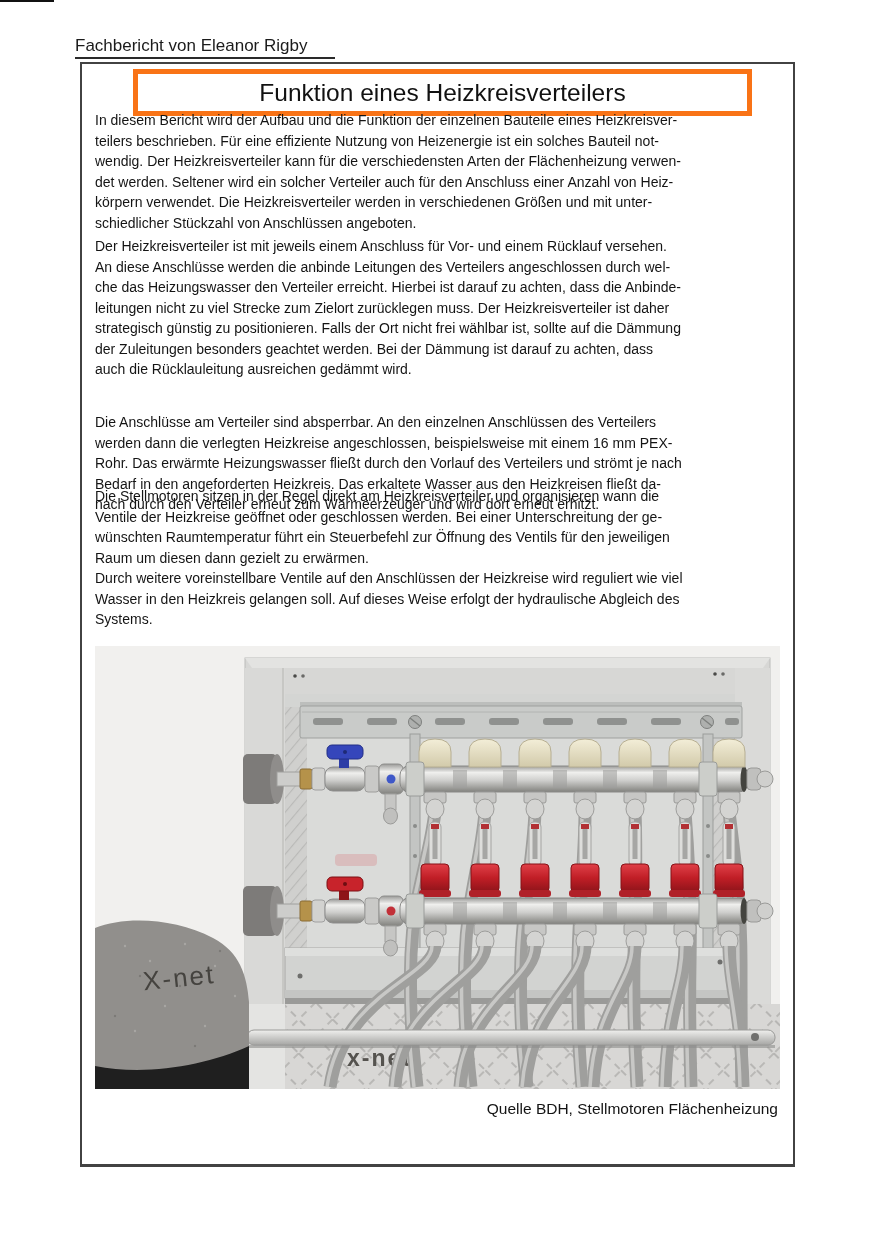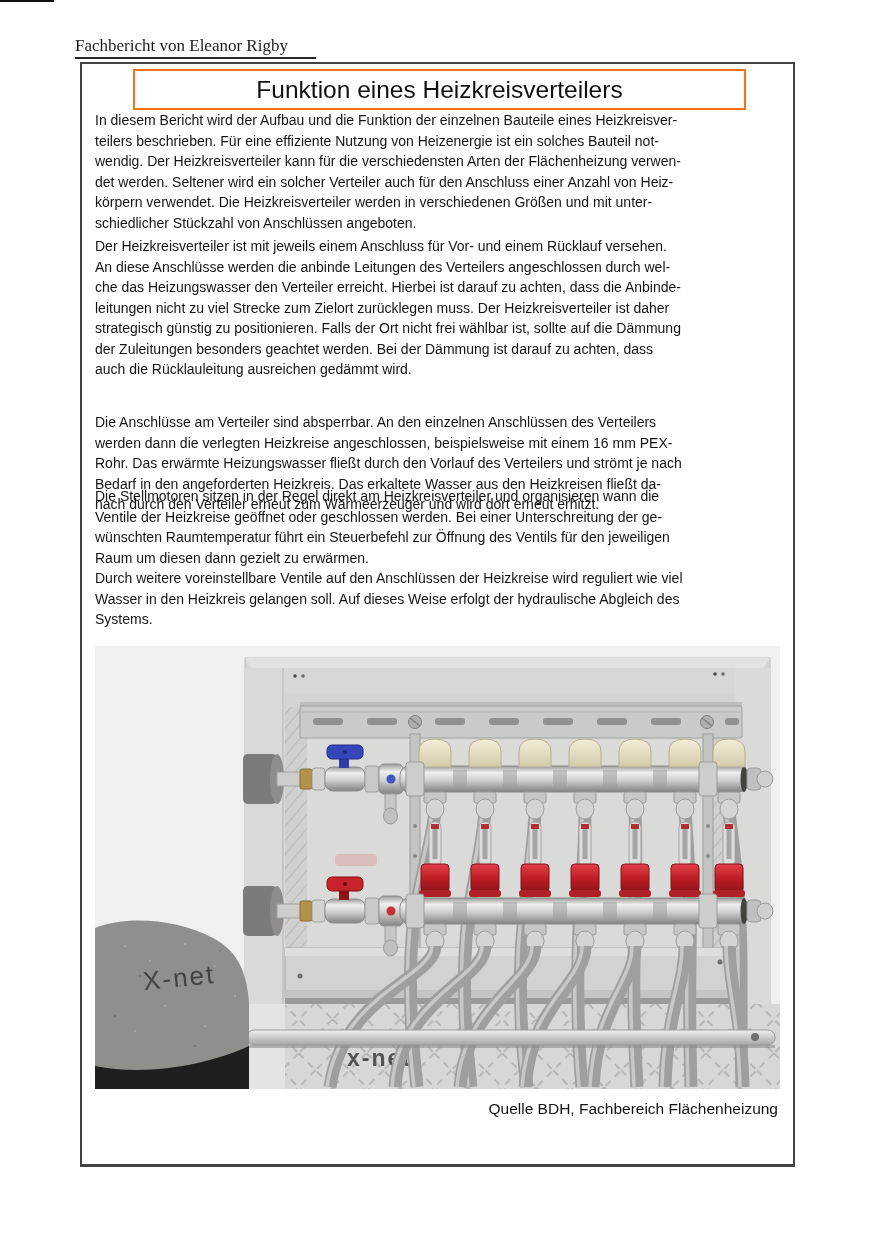--- a/index.html
+++ b/index.html
@@ -1,20 +1,20 @@
 <!DOCTYPE html>
 <html><head>
 <meta charset="utf-8">
 <style>
   html,body{margin:0;padding:0;background:#ffffff;}
   body{width:872px;height:1233px;position:relative;font-family:"Liberation Sans", sans-serif;color:#1b1b1b;overflow:hidden;}
   .scan-artifact{position:absolute;left:0;top:0;width:54px;height:2px;background:#111;}
-  .doc-header{position:absolute;left:75px;top:36px;font-size:17px;border-bottom:2px solid #2a2a2a;padding:0 28px 1px 0;font-family:Liberation Serif, serif;}
+  .doc-header{position:absolute;left:75px;top:36px;font-size:17px;border-bottom:2px solid #2a2a2a;padding:0 28px 1px 0;}
   .outer-box{position:absolute;left:80px;top:62px;width:711px;height:1100px;border:2px solid #424242;border-bottom-width:3px;background:#fff;}
-  .title-box{position:absolute;left:133px;top:69px;width:609px;height:37px;border:2px solid #f97316;display:flex;align-items:center;justify-content:center;font-size:24.5px;color:#111;background:#fff;}
+  .title-box{position:absolute;left:133px;top:69px;width:609px;height:37px;border:5px solid #f97316;display:flex;align-items:center;justify-content:center;font-size:24.5px;color:#111;background:#fff;}
   .para{position:absolute;left:95px;width:697px;font-size:14px;line-height:20.5px;white-space:pre;color:#141414;}
   #p1{top:110px}
   #p2{top:236px}
   #p3{top:412px}
   #p4{top:486px}
   .figure-wrap{position:absolute;left:95px;top:646px;width:685px;height:443px;}
   .figure-wrap svg{display:block;}
   .caption{position:absolute;left:95px;top:1100px;width:683px;text-align:right;font-size:15.5px;color:#141414;}
   text{font-family:"Liberation Sans", sans-serif;}
 </style>
@@ -396,13 +396,13 @@
           <circle cx="125" cy="305" r="1.2"></circle>
       <circle cx="20" cy="370" r="1.2"></circle>
           <circle cx="100" cy="400" r="1.2"></circle>
     </g>
     <text x="48" y="340" font-size="26" letter-spacing="2" fill="#45433f" transform="rotate(-6 90 332)">X-net</text>
     <path d="M0,420 C50,430 110,420 154,400 L154,443 L0,443 Z" fill="#1f1f1f"></path>
   </g>
 </svg>
 </div>
 
-<div class="caption">Quelle BDH, Fachbereich Flächenheizung</div>
+<div class="caption">Quelle BDH, Stellmotoren Flächenheizung</div>
 
 </body></html>

